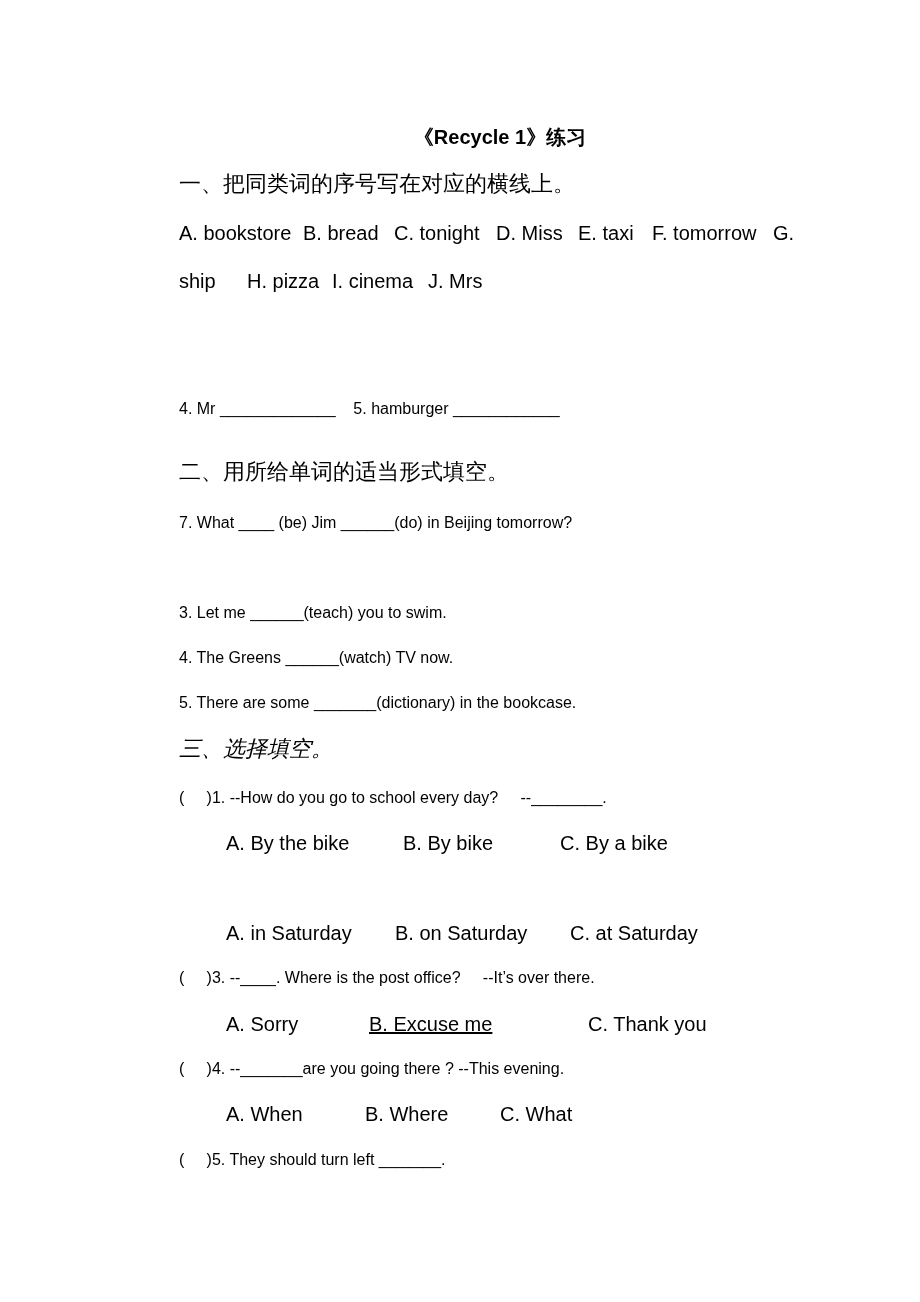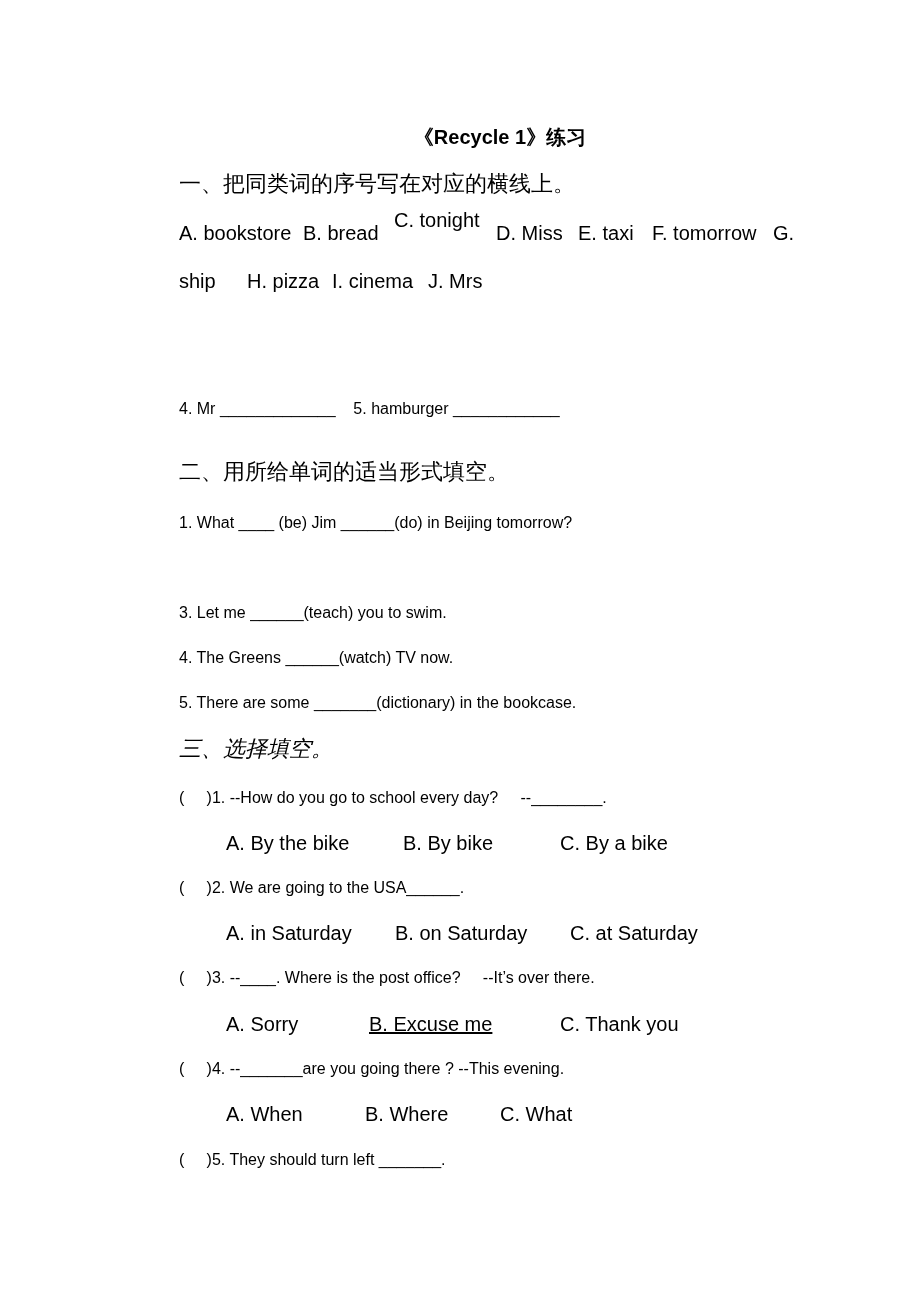--- a/index.html
+++ b/index.html
@@ -17,56 +17,55 @@
 
 <div class="page">
 
   <div class="title">《Recycle 1》练习</div>
 
   <div class="line heading" style="left:139px; top:174px;">一、把同类词的序号写在对应的横线上。</div>
 
   <div>
     <span class="cell" style="left:139px; top:223px;">A. bookstore</span>
     <span class="cell" style="left:263px; top:223px;">B. bread</span>
-    <span class="cell" style="left:354px; top:210px;">C. tonight</span>
+    <span class="cell" style="left:354px; top:223px;">C. tonight</span>
     <span class="cell" style="left:456px; top:223px;">D. Miss</span>
     <span class="cell" style="left:538px; top:223px;">E. taxi</span>
     <span class="cell" style="left:612px; top:223px;">F. tomorrow</span>
     <span class="cell" style="left:733px; top:223px;">G.</span>
 
     <span class="cell" style="left:139px; top:271px;">ship</span>
     <span class="cell" style="left:207px; top:271px;">H. pizza</span>
     <span class="cell" style="left:292px; top:271px;">I. cinema</span>
     <span class="cell" style="left:388px; top:271px;">J. Mrs</span>
   </div>
 
   <div class="line" style="left:139px; top:399px;">4. Mr _____________    5. hamburger ____________</div>
 
   <div class="line heading" style="left:139px; top:462px;text-align:right;">二、用所给单词的适当形式填空。</div>
-  <div class="line" style="left:139px; top:513px;">1. What ____ (be) Jim ______(do) in Beijing tomorrow?</div>
+  <div class="line" style="left:139px; top:513px;">7. What ____ (be) Jim ______(do) in Beijing tomorrow?</div>
   <div class="line" style="left:139px; top:603px;">3. Let me ______(teach) you to swim.</div>
   <div class="line" style="left:139px; top:648px;">4. The Greens ______(watch) TV now.</div>
   <div class="line" style="left:139px; top:693px;">5. There are some _______(dictionary) in the bookcase.</div>
 
   <div class="line heading" style="left:139px; top:739px;font-style:italic;">三、选择填空。</div>
 
   <div class="line" style="left:139px; top:788px;">(     )1. --How do you go to school every day?     --________.</div>
   <span class="cell" style="left:186px; top:833px;">A. By the bike</span>
   <span class="cell" style="left:363px; top:833px;">B. By bike</span>
   <span class="cell" style="left:520px; top:833px;">C. By a bike</span>
 
-  <div class="line" style="left:139px; top:878px;">(     )2. We are going to the USA______.</div>
   <span class="cell" style="left:186px; top:923px;">A. in Saturday</span>
   <span class="cell" style="left:355px; top:923px;">B. on Saturday</span>
   <span class="cell" style="left:530px; top:923px;">C. at Saturday</span>
 
   <div class="line" style="left:139px; top:968px;">(     )3. --____. Where is the post office?     --It’s over there.</div>
   <span class="cell" style="left:186px; top:1014px;">A. Sorry</span>
   <span class="cell" style="left:329px; top:1014px;text-decoration:underline;">B. Excuse me</span>
-  <span class="cell" style="left:520px; top:1014px;">C. Thank you</span>
+  <span class="cell" style="left:548px; top:1014px;">C. Thank you</span>
 
   <div class="line" style="left:139px; top:1059px;">(     )4. --_______are you going there ? --This evening.</div>
   <span class="cell" style="left:186px; top:1104px;">A. When</span>
   <span class="cell" style="left:325px; top:1104px;text-align:right;">B. Where</span>
   <span class="cell" style="left:460px; top:1104px;">C. What</span>
 
   <div class="line" style="left:139px; top:1150px;">(     )5. They should turn left _______.</div>
 
 </div>
 

